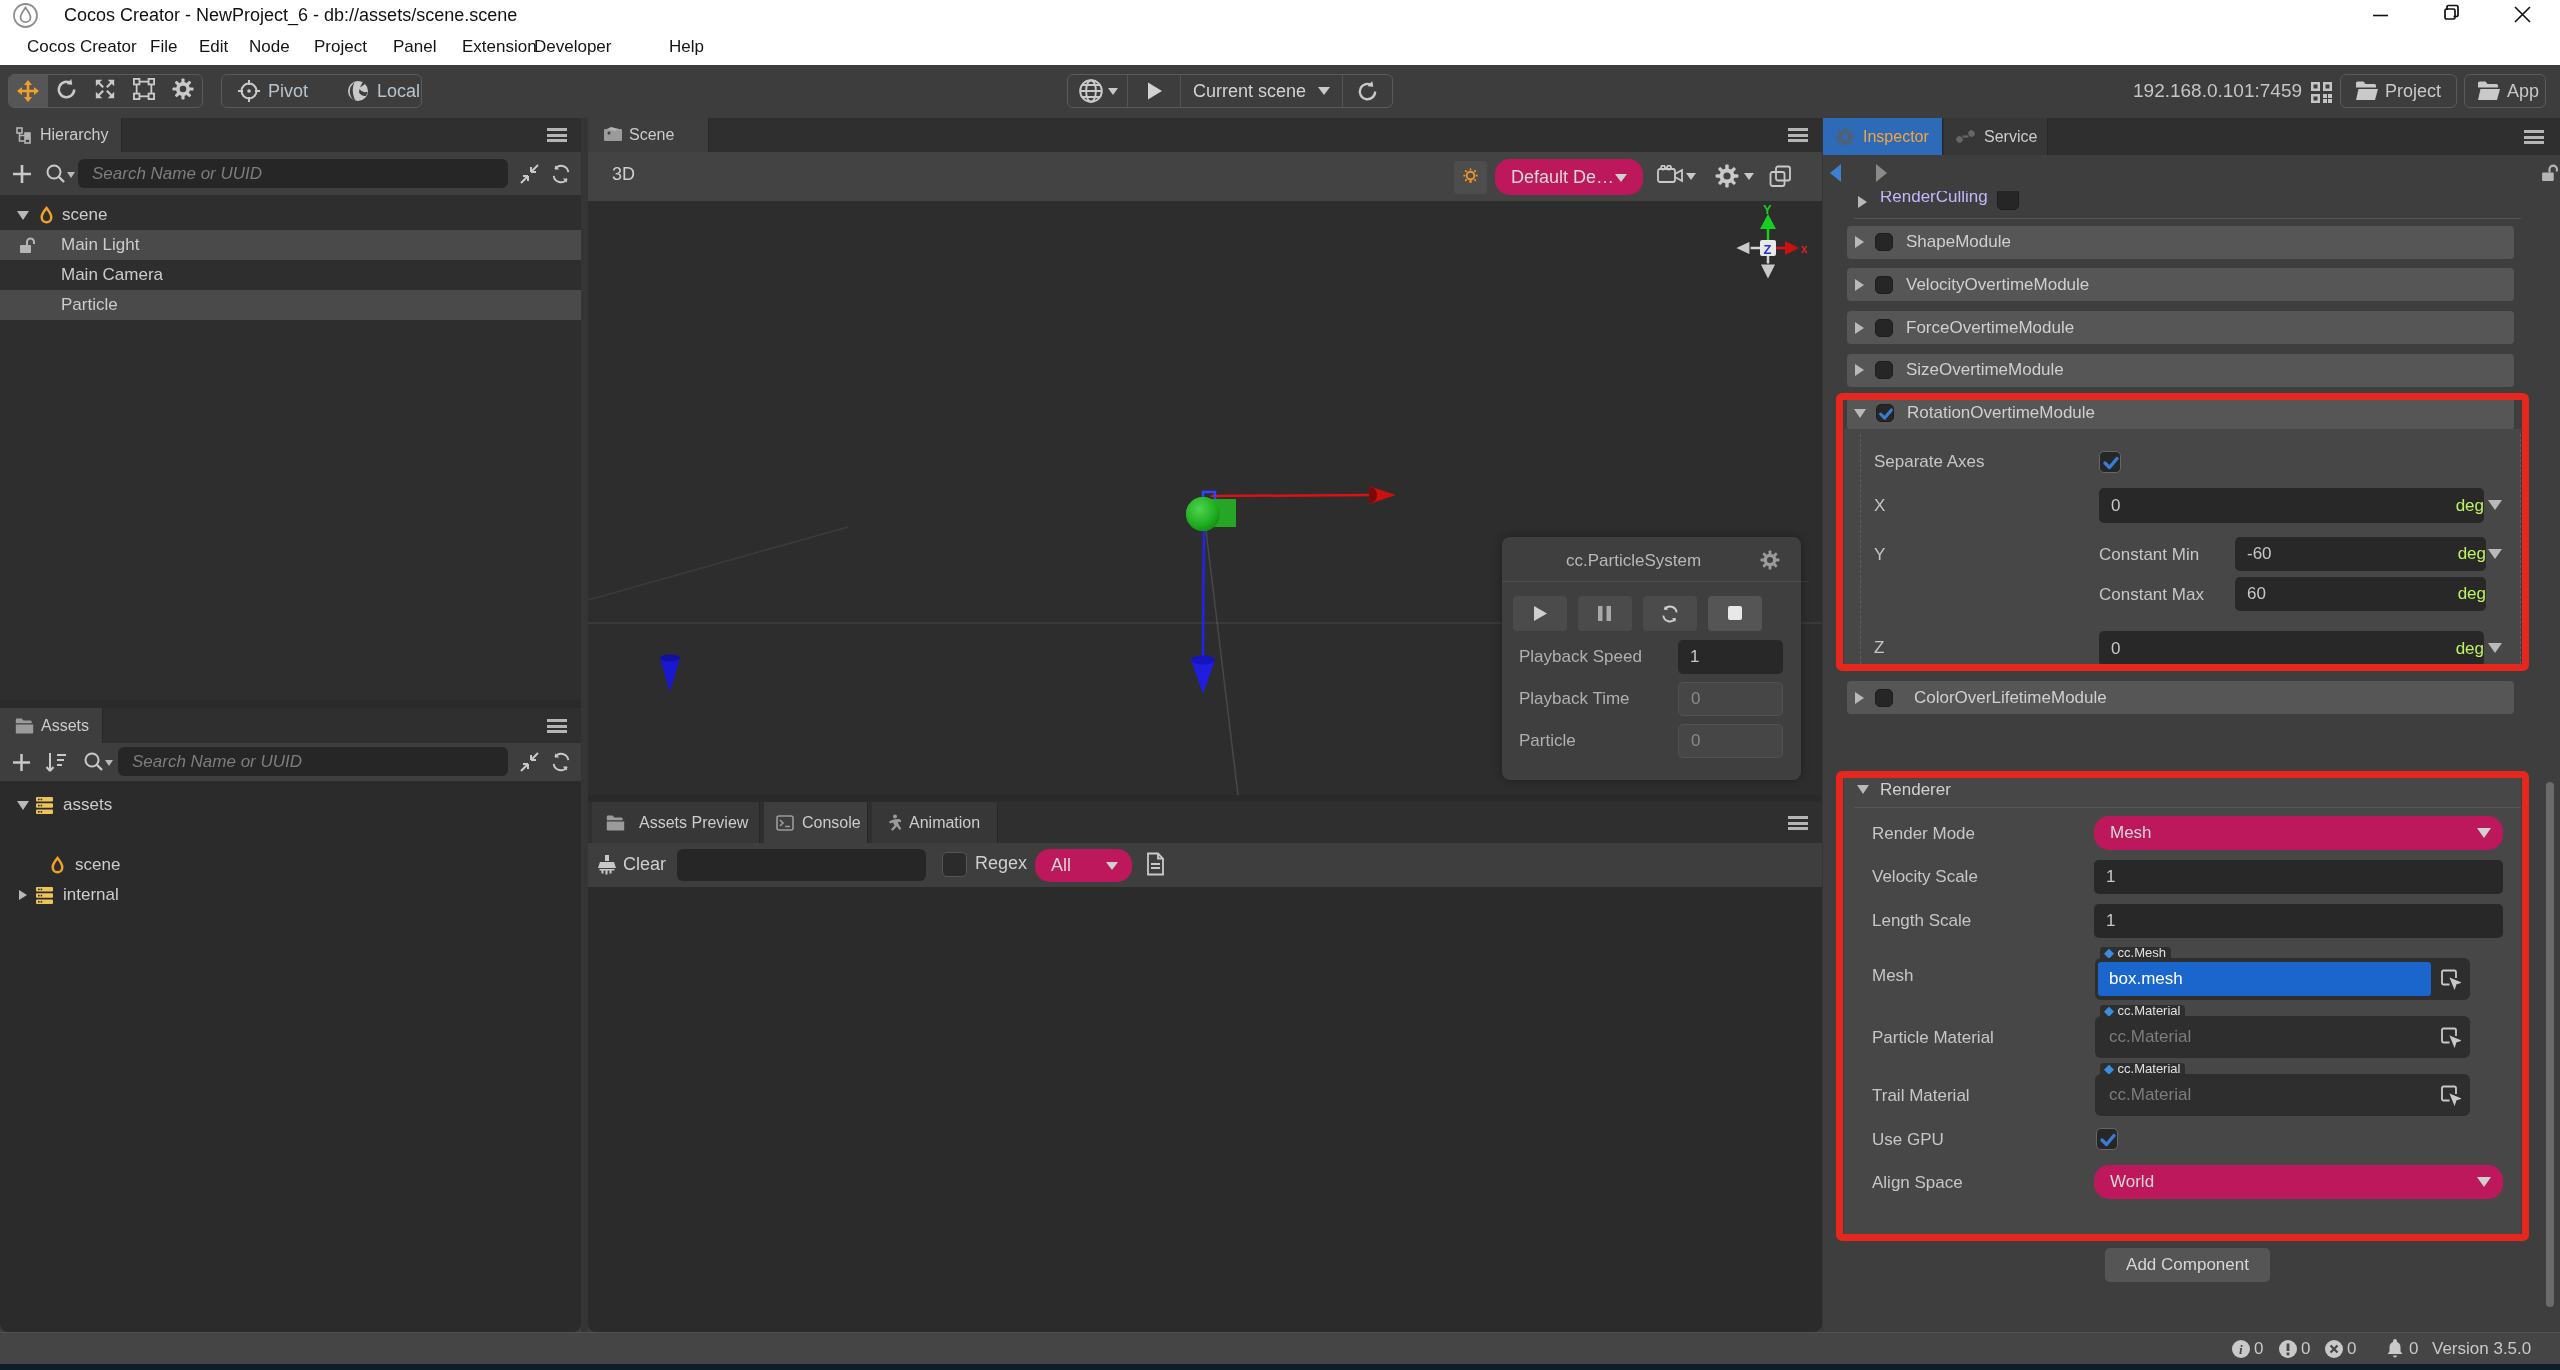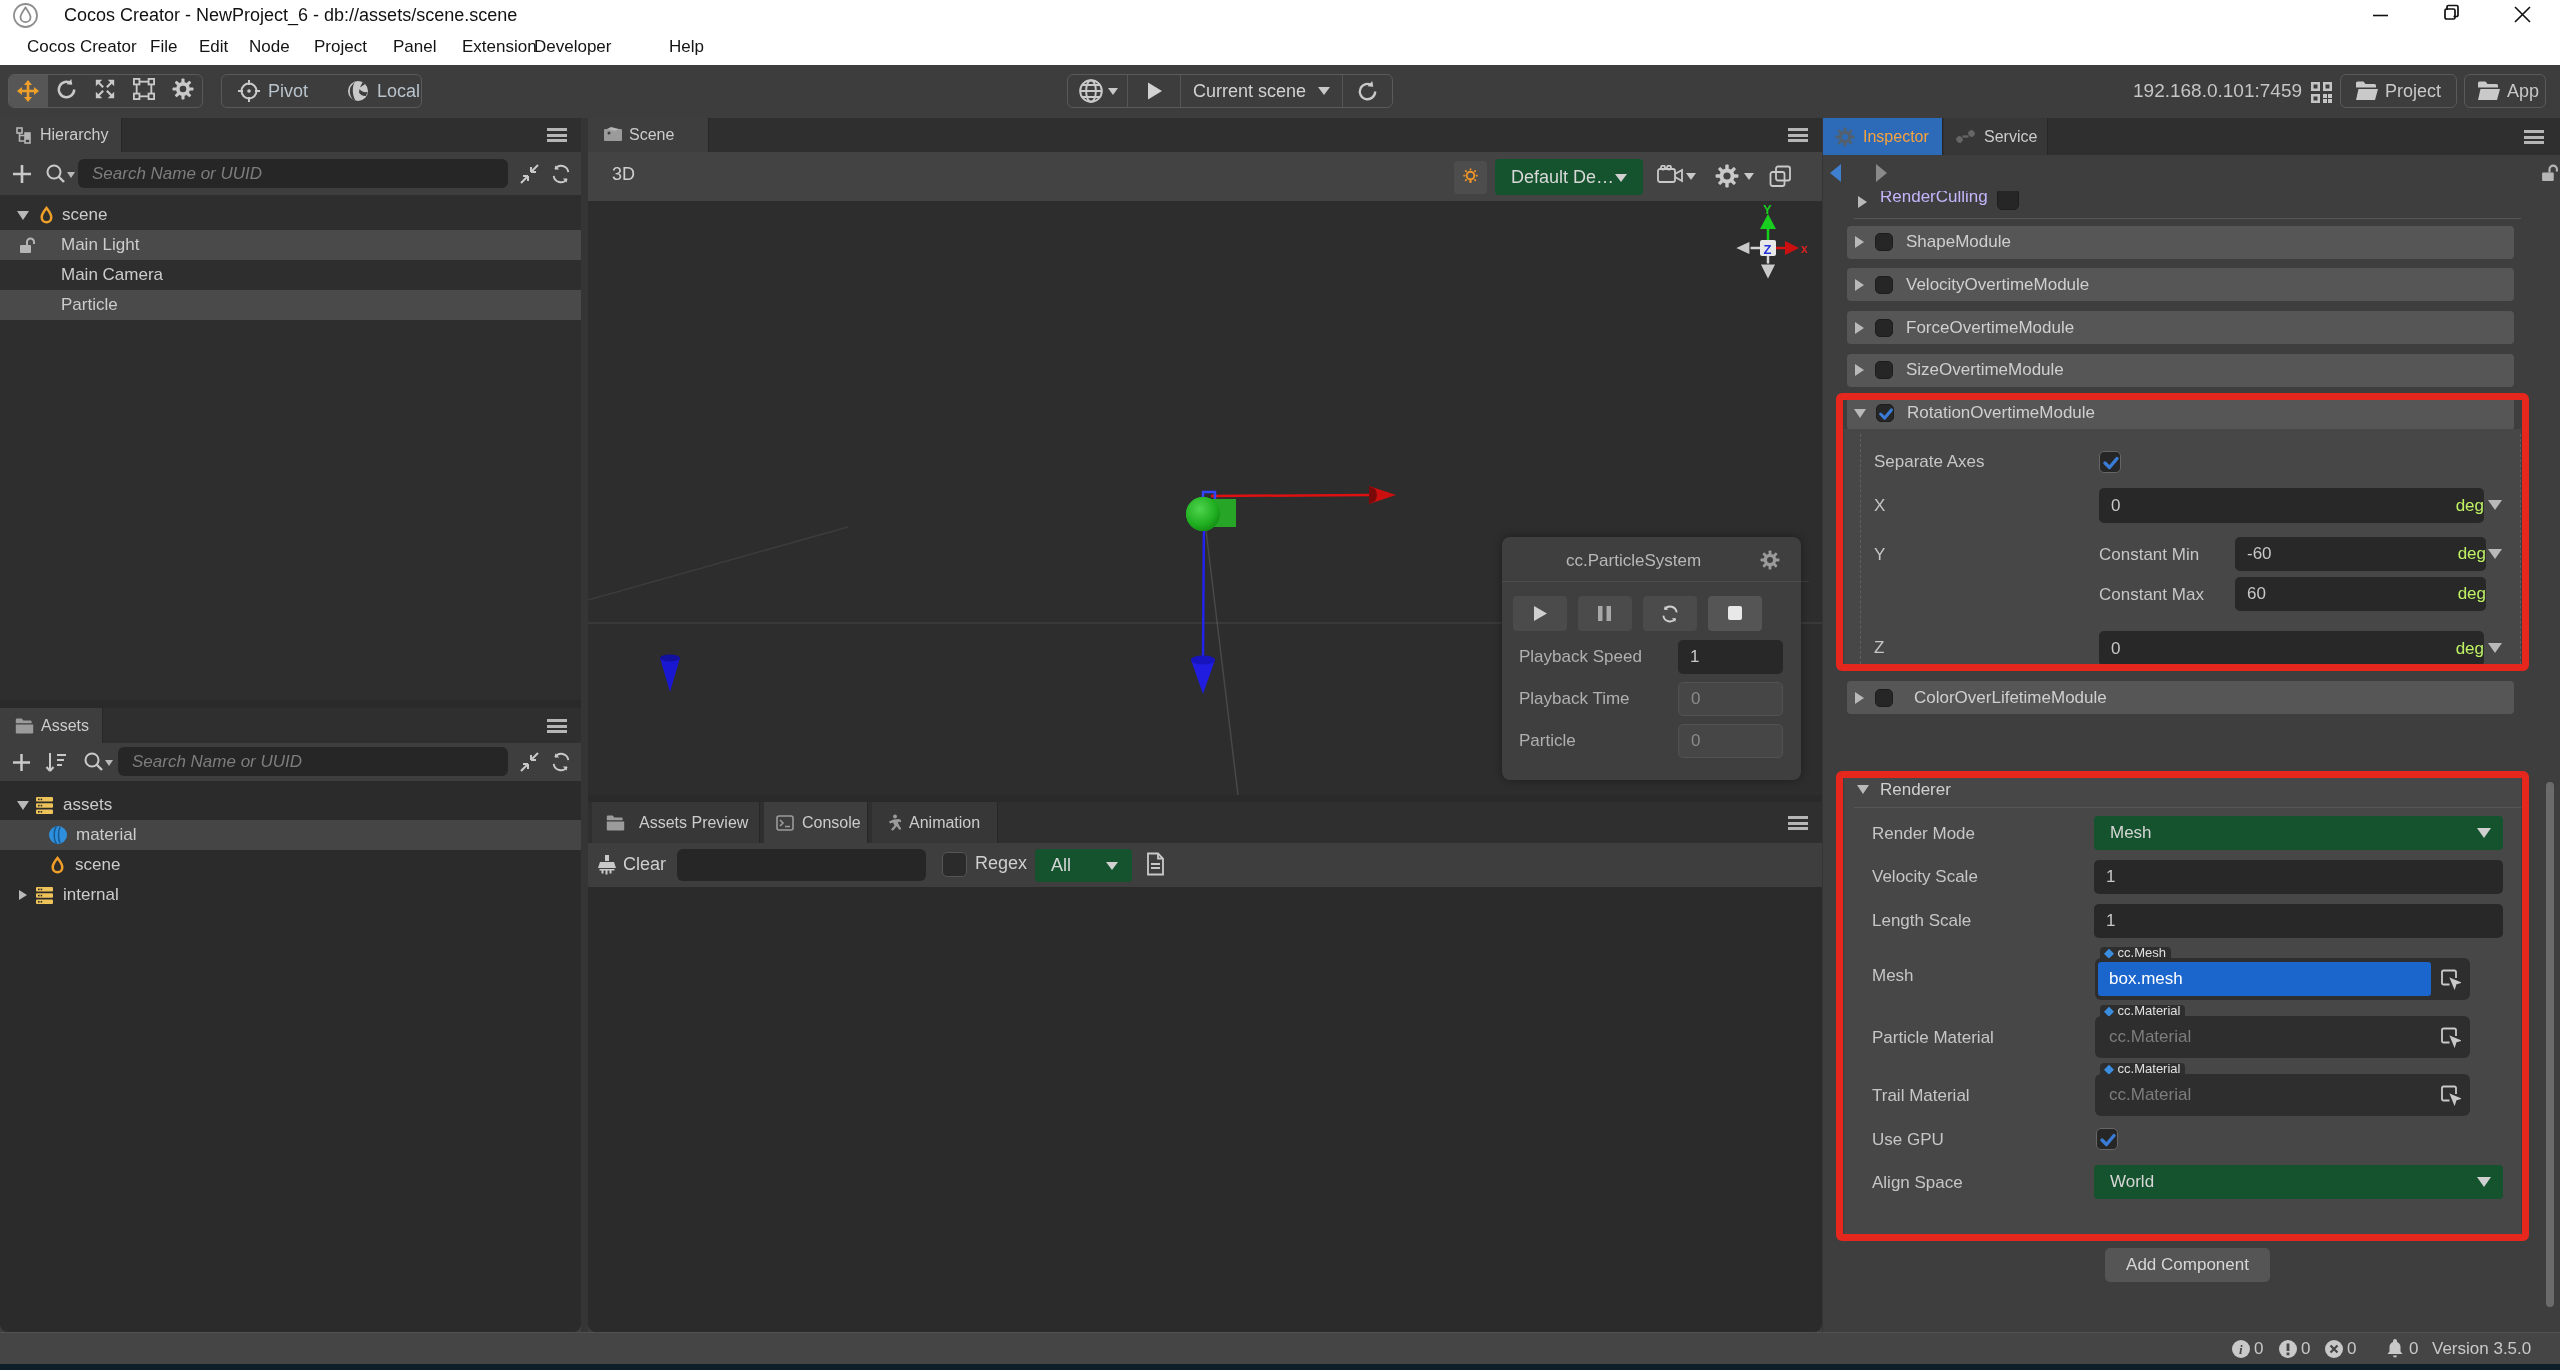--- a/index.html
+++ b/index.html
@@ -24,21 +24,21 @@
 .hl{background:#4a4a4a}
 
 #inspector{position:absolute;left:1823px;top:118px;width:737px;height:1214px;background:#3e3e3e}
 .modbar{position:absolute;left:24px;width:667px;height:33px;background:#565656;border-radius:4px;display:flex;align-items:center;color:#cfcfcf;font-size:17px}
 .cb{width:22px;height:22px;border-radius:5px;background:#262626;border:1px solid #1d1d1d;flex:none}
 .tri-r{width:0;height:0;border-left:9px solid #b9b9b9;border-top:6px solid transparent;border-bottom:6px solid transparent;flex:none}
 .tri-d{width:0;height:0;border-top:9px solid #b9b9b9;border-left:6px solid transparent;border-right:6px solid transparent;flex:none}
 .modbar .cb{width:18px;height:18px}
 .ilabel{position:absolute;left:51px;font-size:17px;color:#c6c6c6}
 .dinput{position:absolute;background:#282828;border-radius:5px;color:#c8c8c8;font-size:17px;display:flex;align-items:center;padding:0 12px}
-.dd{position:absolute;background:#14532d;border-radius:4px;color:#d6d6d6;font-size:17px;display:flex;align-items:center;padding:0 16px}
+.dd{position:absolute;background:#be185d;border-radius:15px;color:#d6d6d6;font-size:17px;display:flex;align-items:center;padding:0 16px}
 .unit{position:absolute;right:0;color:#bef264}
 .redbox{position:absolute;border:7px solid #e6271d;border-radius:6px}
 
 #statusbar{position:absolute;left:0;top:1332px;width:2560px;height:32px;background:#454545;border-top:1px solid #515151}
 #bottomstrip{position:absolute;left:0;top:1364px;width:2560px;height:6px;background:#0d1e29}
 </style>
 </head>
 <body>
 <div id="titlebar">
   <svg class="abs" style="left:13px;top:3px" width="25" height="25" viewBox="0 0 25 25">
@@ -287,27 +287,20 @@
             <rect x="3" y="2.6" width="1.6" height="1.6"></rect>
             <rect x="5.6" y="2.6" width="1.6" height="1.6"></rect>
             <rect x="3" y="8.8" width="1.6" height="1.6"></rect>
             <rect x="5.6" y="8.8" width="1.6" height="1.6"></rect>
             <rect x="3" y="15" width="1.6" height="1.6"></rect>
             <rect x="5.6" y="15" width="1.6" height="1.6"></rect>
           </g>
         </svg>
       <span style="margin-left:9px">assets</span>
     </div>
-    <div class="treerow" style="top:39px;height:30px;background:#454545">
-      <svg style="margin-left:48px" width="20" height="20" viewBox="0 0 20 20">
-          <circle cx="10" cy="10" r="9" fill="#2e8fdd"></circle>
-          <path d="M8.5 1.3 C5.5 5 5.5 15 8.5 18.7 M12 2 C10 6 10 14 12 18" stroke="#16588f" stroke-width="1.5" fill="none"></path>
-        </svg>
-      <span style="margin-left:8px">material</span>
-    </div>
     <div class="treerow" style="top:69px;height:30px">
       <svg style="margin-left:49px" width="17" height="19" viewBox="0 0 17 19">
           <path d="M8.5 0 C4 6 2.5 8 2.5 11.5 a6 6 0 0 0 12 0 C14.5 8 13 6 8.5 0 Z M8.5 4 C11 7.5 12 9 12 11.5 a3.5 3.5 0 0 1 -7 0 C5 9 6 7.5 8.5 4 Z" fill="#f0a028" fill-rule="evenodd"></path>
         </svg>
       <span style="margin-left:9px">scene</span>
     </div>
     <div class="treerow" style="top:99px;height:30px">
       <div class="tri-r" style="margin-left:19px;border-left-width:8px;border-top-width:5.5px;border-bottom-width:5.5px"></div>
       <svg style="margin-left:8px" width="19" height="19" viewBox="0 0 19 19">
           <g fill="#eec35a">

